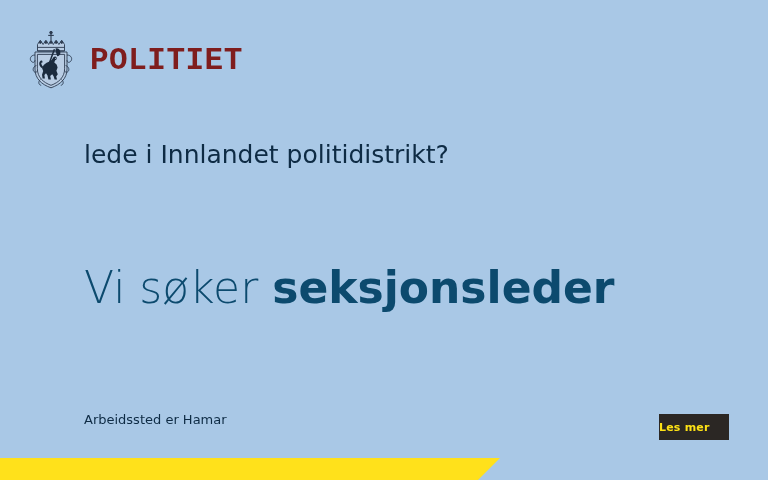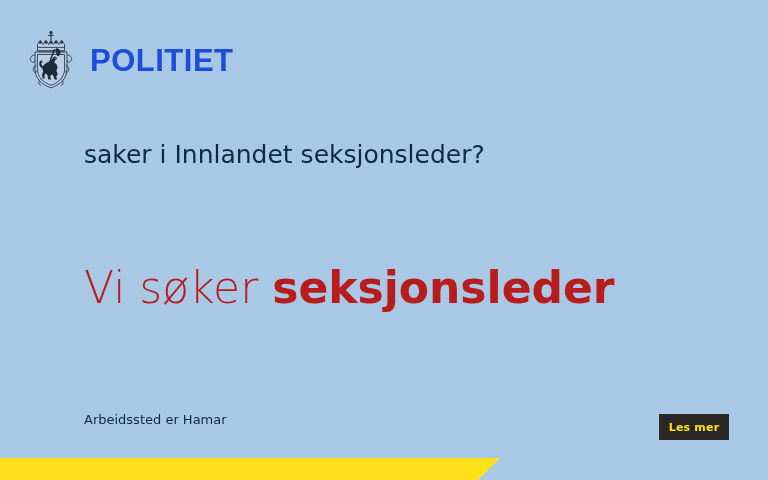--- a/index.html
+++ b/index.html
@@ -28,25 +28,25 @@
     display: flex;
     align-items: center;
     gap: 14px;
   }
   #coat-of-arms-icon {
     width: 50px;
     height: 58px;
     display: block;
   }
   #brand-wordmark {
-    font-family: Liberation Sans, sans-serif;
+    font-family: Liberation Mono, monospace;
     font-size: 31px;
     font-weight: bold;
     letter-spacing: 0.5px;
-    color: #1d4ed8;
+    color: #7f1d1d;
     line-height: 1;
     white-space: nowrap;
   }
 
   
   #subheading {
     position: absolute;
     left: 84px;
     top: 138px;
     width: 560px;
@@ -60,21 +60,21 @@
     white-space: pre;
   }
 
   #headline {
     position: absolute;
     left: 84px;
     top: 263px;
     width: 640px;
     font-size: 44px;
     line-height: 1.12;
-    color: #b91c1c;
+    color: #0c4a6e;
     white-space: nowrap;
   }
   #headline .headline-light {
     font-weight: 300;
   }
   #headline .headline-bold {
     font-weight: bold;
   }
 
   #location-note {
@@ -92,21 +92,21 @@
     position: absolute;
     left: 659px;
     top: 414px;
     width: 70px;
     height: 26px;
     background: #2b2724;
     border: none;
     padding: 0;
     display: flex;
     align-items: center;
-    justify-content: center;
+    justify-content: flex-start;
     cursor: pointer;
   }
   #cta-button-label {
     font-family: "DejaVu Sans", sans-serif;
     font-size: 11px;
     font-weight: bold;
     color: #fde215;
     letter-spacing: 0.2px;
     line-height: 1;
     white-space: nowrap;
@@ -179,21 +179,21 @@
           <rect x="24.6" y="17.6" width="1.5" height="18" transform="rotate(20 25.3 26.6)"></rect>
           <path d="M29.6 17.4 C32.6 17.1 34.6 19 34.4 21.9 C34.3 23.6 33 24.9 31.2 25.2
                    L30.2 22.2 Z"></path>
         </g>
       </svg>
     </span>
     <span id="brand-wordmark">POLITIET</span>
   </div>
 
   <div id="subheading">
-    <span class="subheading-line">saker i Innlandet seksjonsleder?</span>
+    <span class="subheading-line">lede i Innlandet politidistrikt?</span>
   </div>
 
   <div id="headline">
     <span class="headline-light">Vi søker </span><span class="headline-bold">seksjonsleder</span>
   </div>
 
   <div id="location-note">Arbeidssted er Hamar</div>
 
   <button id="cta-button">
     <span id="cta-button-label">Les mer</span>

